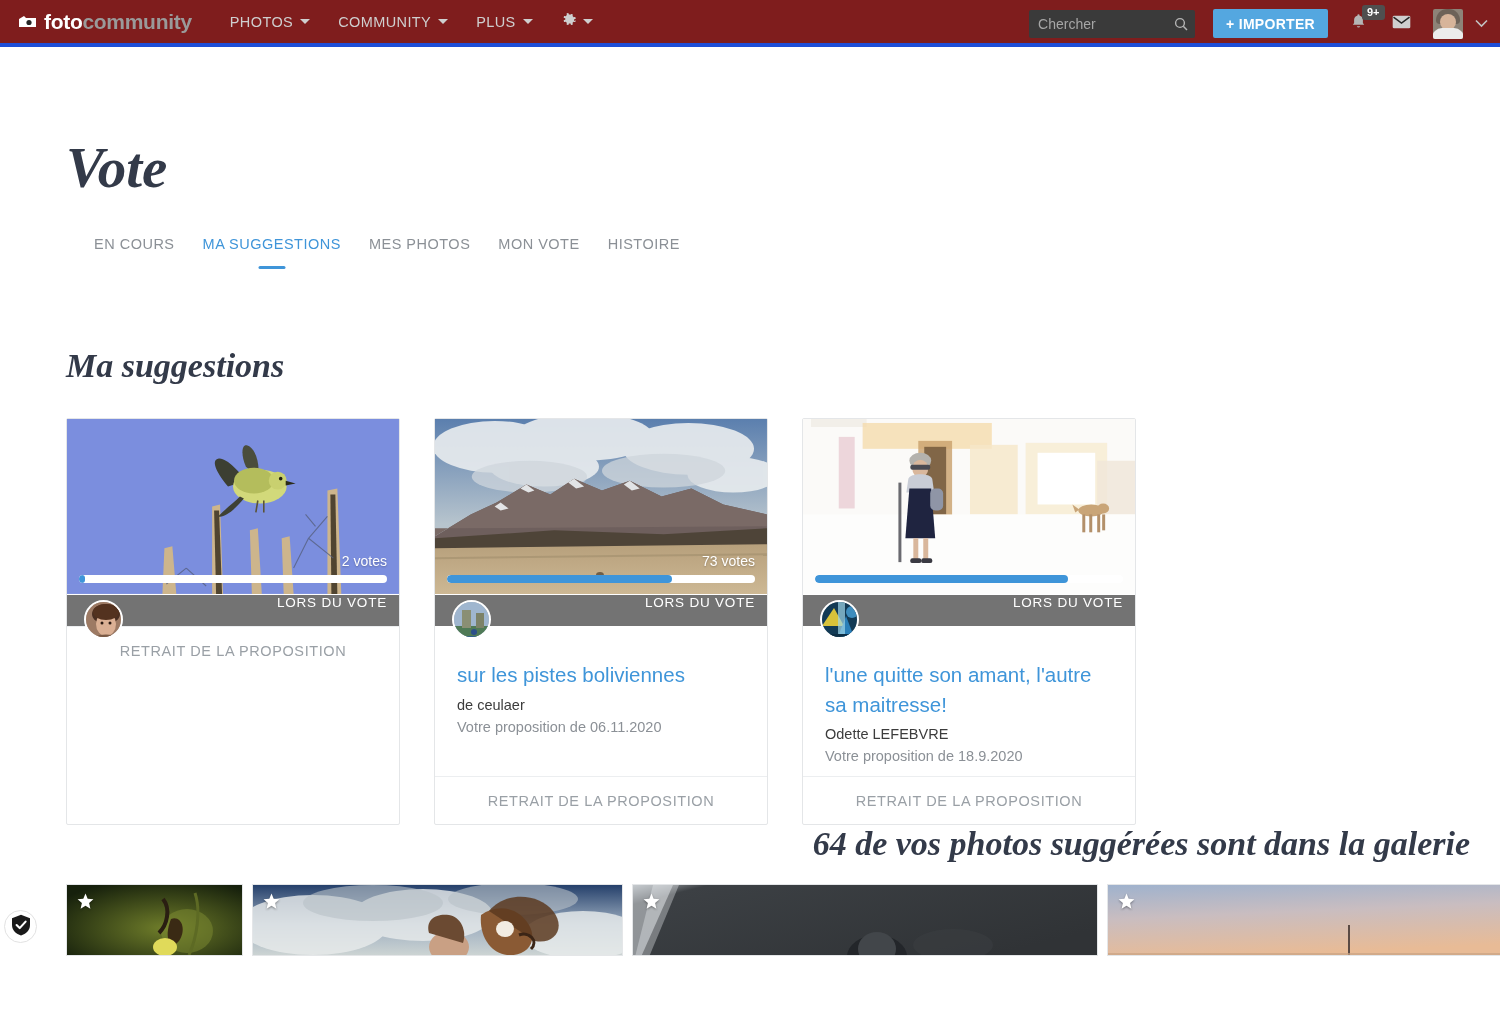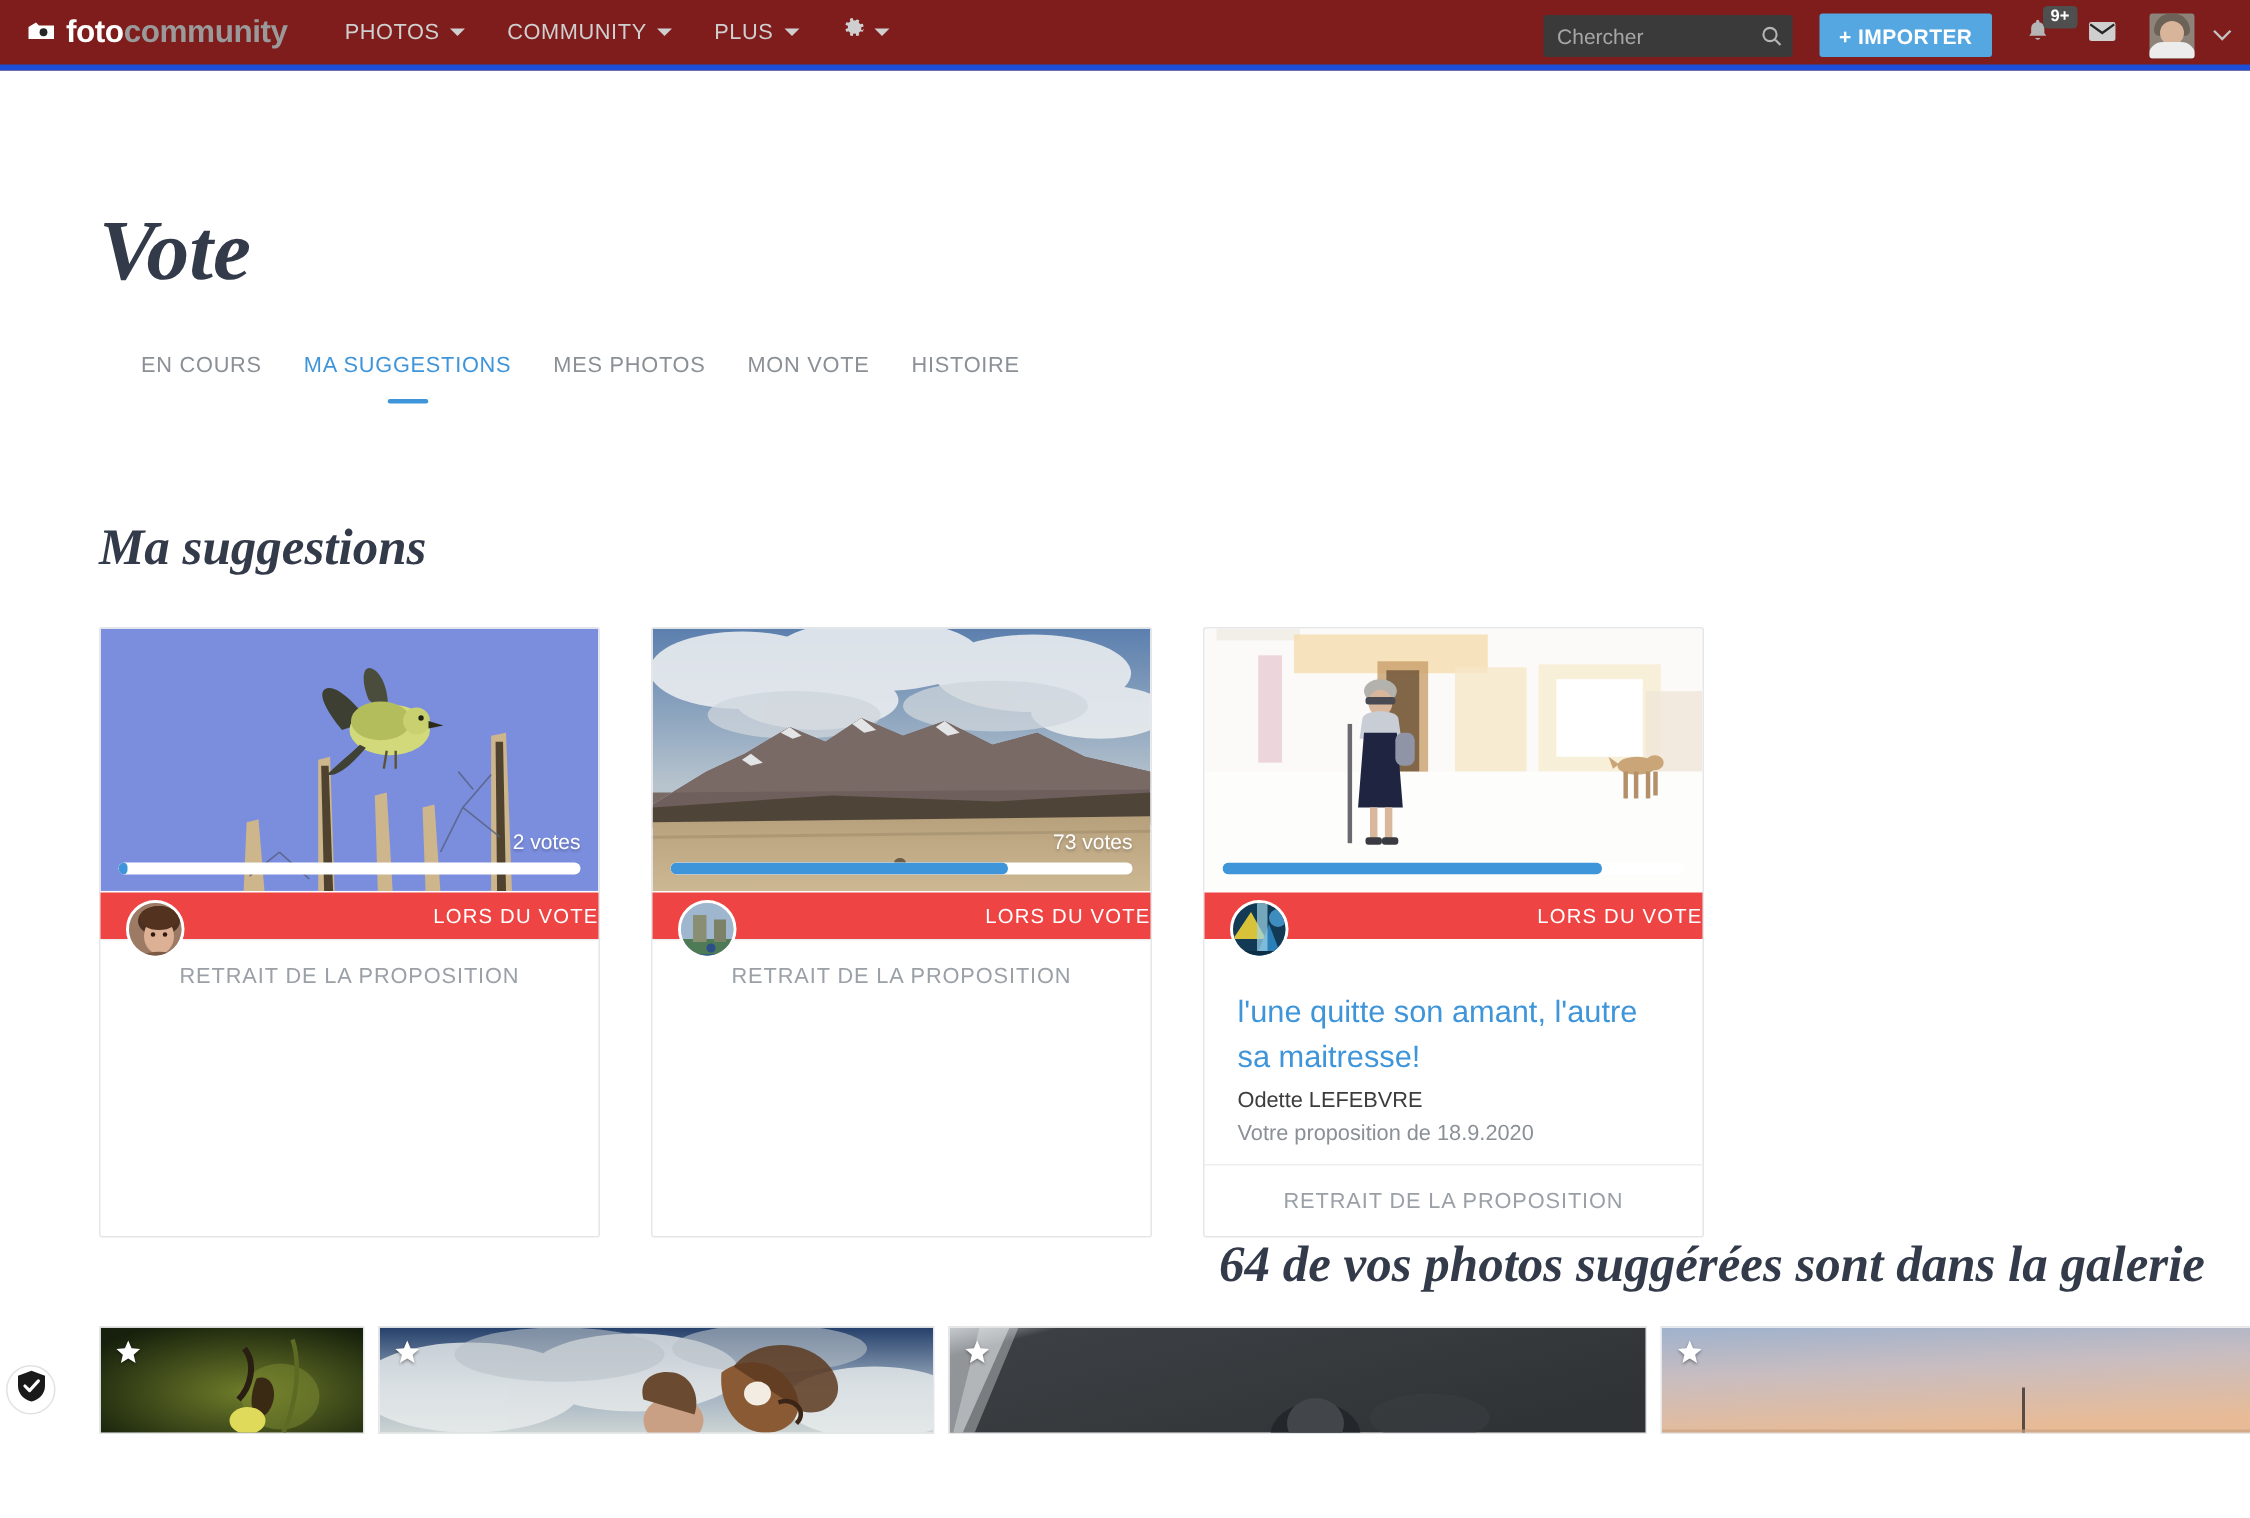--- a/index.html
+++ b/index.html
@@ -206,25 +206,24 @@
     overflow: hidden;
   }
   .progress-fill {
     height: 100%;
     background: #3f95d9;
     border-radius: 5px;
   }
   .card-bar {
     position: relative;
     height: 31px;
-    background: #ef4444;
+    background: #737373;
     display: flex;
-    align-items: center;
     justify-content: flex-end;
-    padding-right: 0;
+    padding-right: 12px;
   }
   .card-bar .bar-text {
     color: #ffffff;
     font-size: 13.5px;
     letter-spacing: 0.8px;
     font-weight: normal;
   }
   .card-avatar {
     position: absolute;
     left: 17px; top: 5px;
@@ -508,20 +507,25 @@
             <svg viewBox="0 0 40 40" width="40" height="40">
               <rect width="40" height="40" fill="#9fb6cf"></rect>
               <rect y="24" width="40" height="16" fill="#4f7a56"></rect>
               <rect x="8" y="8" width="9" height="18" fill="#8a8f74"></rect>
               <rect x="22" y="11" width="8" height="15" fill="#7c8268"></rect>
               <circle cx="20" cy="30" r="3" fill="#2c4f8a"></circle>
               <rect x="0" y="34" width="40" height="6" fill="#2f5f8c"></rect>
             </svg>
           </div>
           <span class="bar-text">LORS DU VOTE</span>
+        </div>
+        <div class="card-body">
+          <div class="card-title">sur les pistes boliviennes</div>
+          <div class="card-author">de ceulaer</div>
+          <div class="card-date">Votre proposition de 06.11.2020</div>
         </div>
         <div class="card-footer">RETRAIT DE LA PROPOSITION</div>
       </div>
 
       <div class="card">
         <div class="card-media">
           <svg class="photo" viewBox="0 0 334 176" preserveAspectRatio="none">
             <rect width="334" height="176" fill="#fbfaf8"></rect>
             <rect x="8" y="0" width="56" height="8" fill="#f2efe9"></rect>
             <rect x="60" y="4" width="130" height="26" fill="#f4d9a8" opacity="0.75"></rect>

